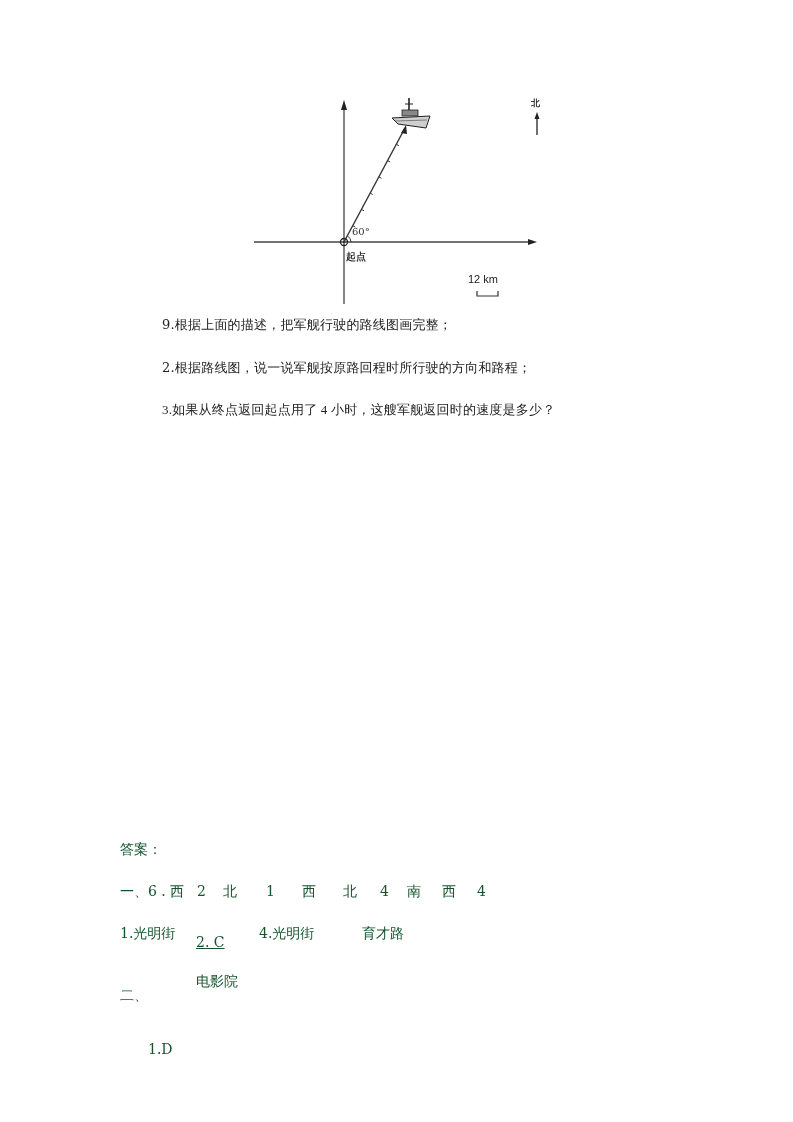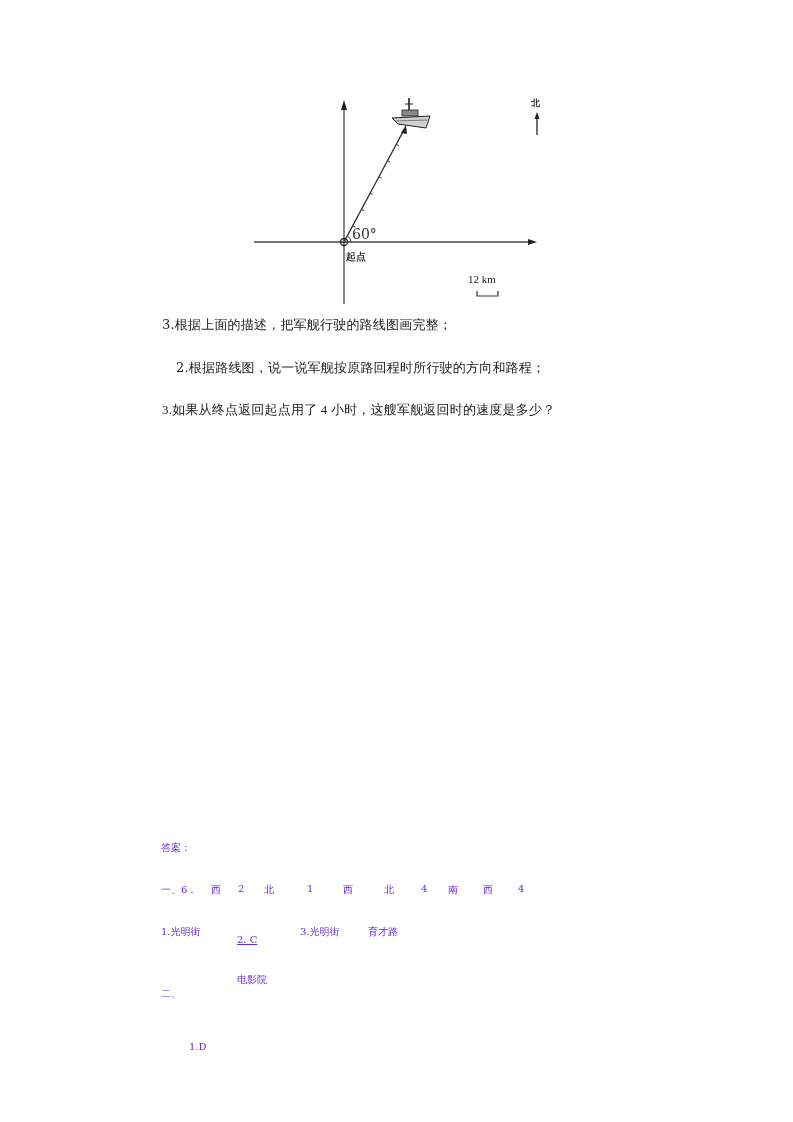--- a/index.html
+++ b/index.html
@@ -1,23 +1,23 @@
 <!DOCTYPE html>
 <html><head>
 <meta charset="utf-8">
 <style>
   html, body { margin: 0; padding: 0; background: #ffffff; }
   body { width: 793px; height: 1122px; position: relative; overflow: hidden;
          font-family: "DejaVu Serif", "Liberation Serif", serif; color: #1a1a1a; }
   .abs { position: absolute; white-space: nowrap; }
   #diagram { position: absolute; left: 0; top: 0; width: 793px; height: 320px; }
   .q { font-size: 13px; color: #222; letter-spacing: 0.2px; }
-  .ans { font-size: 10px; color: #6d28d9; margin-left: 41px; }
+  .ans { font-size: 14px; color: #14532d; }
   .tok { position: absolute; white-space: nowrap; }
-  .label-sans { font-family: Liberation Serif, serif; }
+  .label-sans { font-family: Liberation Sans, sans-serif; }
 </style>
 </head>
 <body>
 
 <svg id="diagram" viewBox="0 0 793 320" xmlns="http://www.w3.org/2000/svg">
 
   <line x1="254" y1="242" x2="530" y2="242" stroke="#444" stroke-width="1.3"></line>
   <polygon points="537,242 528,239 528,245" fill="#222"></polygon>
 
   <line x1="344" y1="304" x2="344" y2="108" stroke="#444" stroke-width="1.3"></line>
@@ -48,26 +48,26 @@
     <line x1="395" y1="121" x2="427" y2="120" stroke="#666" stroke-width="0.8"></line>
   </g>
 
   <line x1="537" y1="135" x2="537" y2="117" stroke="#333" stroke-width="1.4"></line>
   <polygon points="537,112 534.5,119 539.5,119" fill="#222"></polygon>
 
   <polyline points="477,291 477,296 498,296 498,291" fill="none" stroke="#333" stroke-width="1.2"></polyline>
 </svg>
 
 <span class="abs" style="left:531px; top:97px; font-size:9px; font-weight:bold; color:#333;">北</span>
-<span class="abs" style="left:352px; top:226px; font-size:14px; color:#333;">60°</span>
+<span class="abs" style="left:352px; top:226px; font-size:10px; color:#333;">60°</span>
 <span class="abs" style="left:346px; top:250px; font-size:10px; font-weight:bold; color:#333;">起点</span>
 <span class="abs label-sans" style="left:468px; top:273px; font-size:11px; color:#222;">12 km</span>
 
-<div class="abs q" style="left:162px; top:316px;">3.根据上面的描述，把军舰行驶的路线图画完整；</div>
-<div class="abs q" style="left:162px; top:359px;margin-left:14px;">2.根据路线图，说一说军舰按原路回程时所行驶的方向和路程；</div>
+<div class="abs q" style="left:162px; top:316px;">9.根据上面的描述，把军舰行驶的路线图画完整；</div>
+<div class="abs q" style="left:162px; top:359px;">2.根据路线图，说一说军舰按原路回程时所行驶的方向和路程；</div>
 <div class="abs q" style="left:162px; top:401px;font-family:Liberation Serif, serif;">3.如果从终点返回起点用了 4 小时，这艘军舰返回时的速度是多少？</div>
 
 <div class="abs ans" style="left:120px; top:841px;">答案：</div>
 
 <div>
   <span class="tok ans" style="left:120px; top:883px;">一、6 .</span>
   <span class="tok ans" style="left:170px; top:883px;">西</span>
   <span class="tok ans" style="left:197px; top:883px;">2</span>
   <span class="tok ans" style="left:223px; top:883px;">北</span>
   <span class="tok ans" style="left:266px; top:883px;">1</span>
@@ -75,21 +75,21 @@
   <span class="tok ans" style="left:343px; top:883px;">北</span>
   <span class="tok ans" style="left:380px; top:883px;">4</span>
   <span class="tok ans" style="left:407px; top:883px;">南</span>
   <span class="tok ans" style="left:442px; top:883px;">西</span>
   <span class="tok ans" style="left:477px; top:883px;">4</span>
 </div>
 
 <div>
   <span class="tok ans" style="left:120px; top:925px;">1.光明街</span>
   <span class="tok ans" style="left:196px; top:973px;text-align:center;">电影院</span>
-  <span class="tok ans" style="left:259px; top:925px;">3.光明街</span>
-  <span class="tok ans" style="left:327px; top:925px;">育才路</span>
+  <span class="tok ans" style="left:259px; top:925px;">4.光明街</span>
+  <span class="tok ans" style="left:362px; top:925px;">育才路</span>
 </div>
 
 <div>
   <span class="tok ans" style="left:120px; top:987px;">二、</span>
   <span class="tok ans" style="left:148px; top:1041px;">1.D</span>
   <span class="tok ans" style="left:196px; top:934px;text-decoration:underline;">2. C</span>
 </div>
 
 </body></html>

